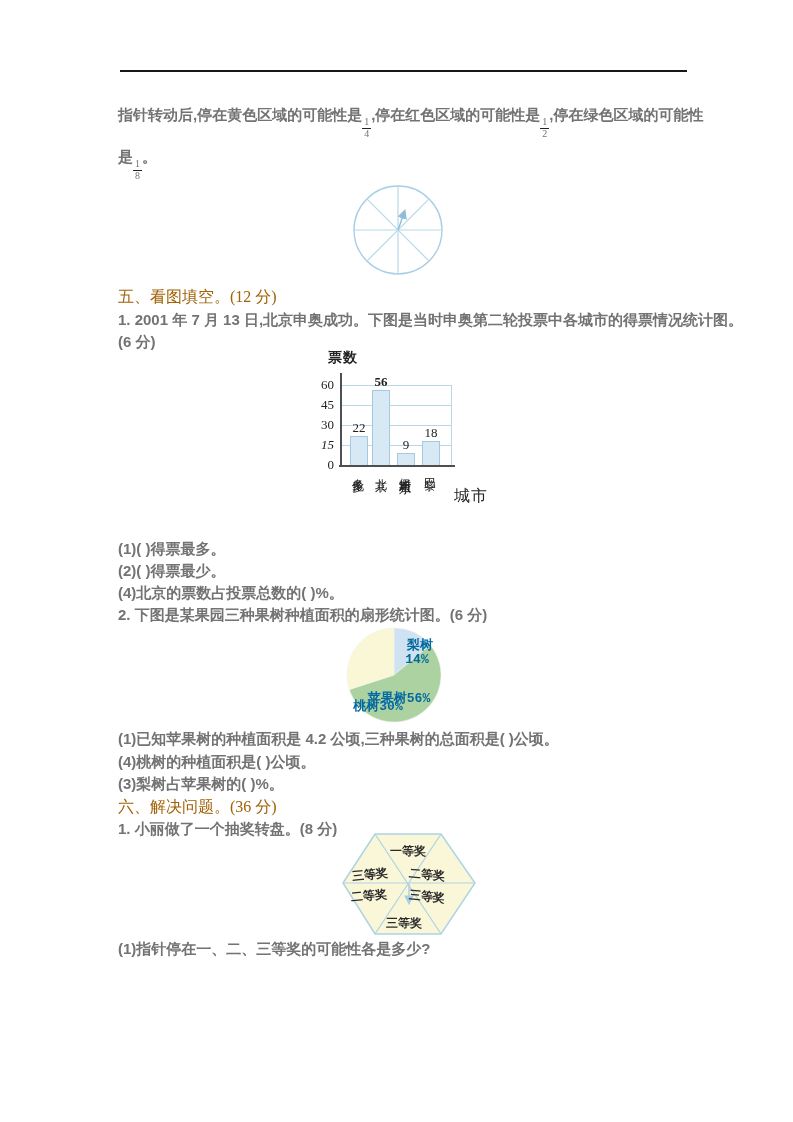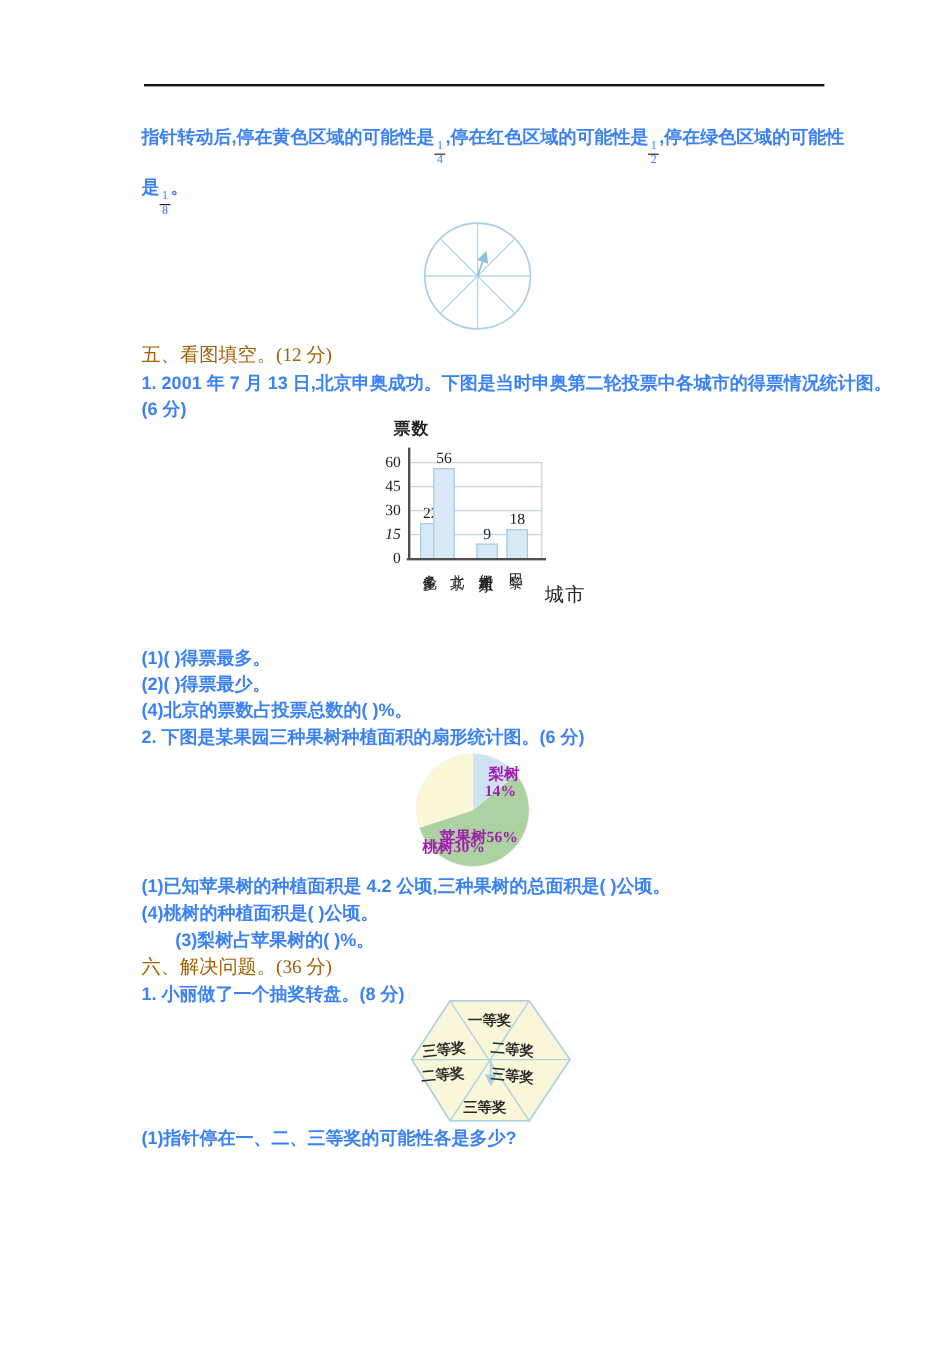--- a/index.html
+++ b/index.html
@@ -1,21 +1,21 @@
 <!DOCTYPE html>
 <html><head>
 <meta charset="utf-8">
 <style>
   html,body{margin:0;padding:0;}
   body{
     width:793px;height:1122px;position:relative;background:#ffffff;
     font-family:"Liberation Sans",sans-serif;color:#1e1e1e;overflow:hidden;
   }
   .sep{position:absolute;left:120px;top:70px;width:567px;height:2px;background:#171717;}
-  .qline{position:absolute;left:118px;font-size:15px;font-weight:600;line-height:21px;white-space:nowrap;color:#3b82f6;}
+  .qline{position:absolute;left:118px;font-size:15px;font-weight:600;line-height:21px;white-space:nowrap;color:#737373;}
   .sechead{position:absolute;left:118px;font-size:16px;line-height:21px;white-space:nowrap;
     font-family:"Liberation Serif","DejaVu Serif",serif;font-weight:400;color:#a16207;}
   .frac{display:inline-flex;flex-direction:column;align-items:center;vertical-align:-5px;
     font-size:10px;line-height:1.05;font-family:"Liberation Serif",serif;font-weight:400;}
   .frac .fn{border-bottom:1px solid #222;padding:0 2px;}
   .frac .fd{padding:0 2px;}
 
   
   .circ{position:absolute;left:350px;top:182px;width:96px;height:96px;}
 
@@ -24,32 +24,32 @@
     font-family:"Liberation Serif","DejaVu Serif",serif;color:#222;}
   .bc-title{position:absolute;left:28px;top:2px;font-size:14px;font-weight:700;letter-spacing:1px;}
   .bc-yaxis{position:absolute;left:40px;top:26px;width:2px;height:93px;background:#4f4f4f;}
   .bc-base{position:absolute;left:39px;top:118px;width:116px;height:2px;background:#4f4f4f;}
   .bc-grid{position:absolute;left:42px;width:110px;height:1px;background:#b9d8e6;}
   .bc-grid.g1{top:38px;} .bc-grid.g2{top:58px;} .bc-grid.g3{top:78px;} .bc-grid.g4{top:98px;}
   .bc-right{position:absolute;left:151px;top:38px;width:1px;height:80px;background:#b9d8e6;}
   .bc-ytick{position:absolute;left:0;width:34px;text-align:right;font-size:13px;height:14px;line-height:14px;}
   .bc-ytick.t60{top:31px;} .bc-ytick.t45{top:51px;} .bc-ytick.t30{top:71px;} .bc-ytick.t15{top:91px;font-style:italic;} .bc-ytick.t0{top:111px;}
   .bar-col{position:absolute;bottom:72px;width:18px;display:flex;flex-direction:column;align-items:center;}
-  .bar-col.b0{left:50px;} .bar-col.b1{left:61px;} .bar-col.b2{left:97px;} .bar-col.b3{left:122px;}
+  .bar-col.b0{left:50px;} .bar-col.b1{left:72px;font-weight:bold;} .bar-col.b2{left:97px;} .bar-col.b3{left:122px;}
   .bar-val{font-size:13px;line-height:14px;margin-bottom:1px;}
   .bar{width:18px;background:#d6e9f4;border:1px solid #a5cade;border-bottom:none;box-sizing:border-box;}
   .bc-cat{position:absolute;top:122px;writing-mode:vertical-rl;text-orientation:upright;
     font-size:12px;line-height:14px;letter-spacing:1px;}
   .bc-cat.c0{left:51px;} .bc-cat.c1{left:74px;} .bc-cat.c2{left:98px;} .bc-cat.c3{left:123px;}
   .bc-xlabel{position:absolute;left:154px;top:139px;font-size:16px;letter-spacing:1px;}
 
   
   .pie{position:absolute;left:340px;top:622px;width:110px;height:106px;}
   .pie-label{position:absolute;transform:translate(-50%,-50%);white-space:nowrap;
-    font-family:Liberation Serif, serif;font-weight:700;font-size:13px;color:#a21caf;}
+    font-family:Liberation Mono, monospace;font-weight:700;font-size:13px;color:#0369a1;}
   .pl-peach{left:38px;top:40px;margin-top:44px;}
   .pl-pear1{left:80px;top:23px;}
   .pl-pear2{left:77px;top:37px;}
   .pl-apple{left:59px;top:76px;}
 
   
   .hex{position:absolute;left:338px;top:829px;width:142px;height:110px;}
   .hx-label{position:absolute;transform:translate(-50%,-50%);white-space:nowrap;
     font-family:"Liberation Serif","DejaVu Serif",serif;font-weight:700;font-size:12px;color:#2b2b2b;}
   .hx0{left:70px;top:22px;}
@@ -156,21 +156,21 @@
       </g>
   </svg>
   <span class="pie-label pl-peach">桃树30%</span>
   <span class="pie-label pl-pear1">梨树</span>
   <span class="pie-label pl-pear2">14%</span>
   <span class="pie-label pl-apple">苹果树56%</span>
 </div>
 
 <div class="qline" style="top:728px;">(1)已知苹果树的种植面积是 4.2 公顷,三种果树的总面积是(        )公顷。</div>
 <div class="qline" style="top:751px;">(4)桃树的种植面积是(        )公顷。</div>
-<div class="qline" style="top:773px;margin-left:28px;">(3)梨树占苹果树的(        )%。</div>
+<div class="qline" style="top:773px;">(3)梨树占苹果树的(        )%。</div>
 <div class="sechead" style="top:796px;">六、解决问题。(36 分)</div>
 <div class="qline" style="top:818px;">1. 小丽做了一个抽奖转盘。(8 分)</div>
 
 <div class="hex">
   <svg width="142" height="110" viewBox="0 0 142 110">
     <defs>
       <marker id="ah2" markerWidth="7" markerHeight="7" refX="4" refY="3.5" orient="auto">
         <path d="M0,0 L7,3.5 L0,7 Z" fill="#a9cfe4"></path>
       </marker>
     </defs>

